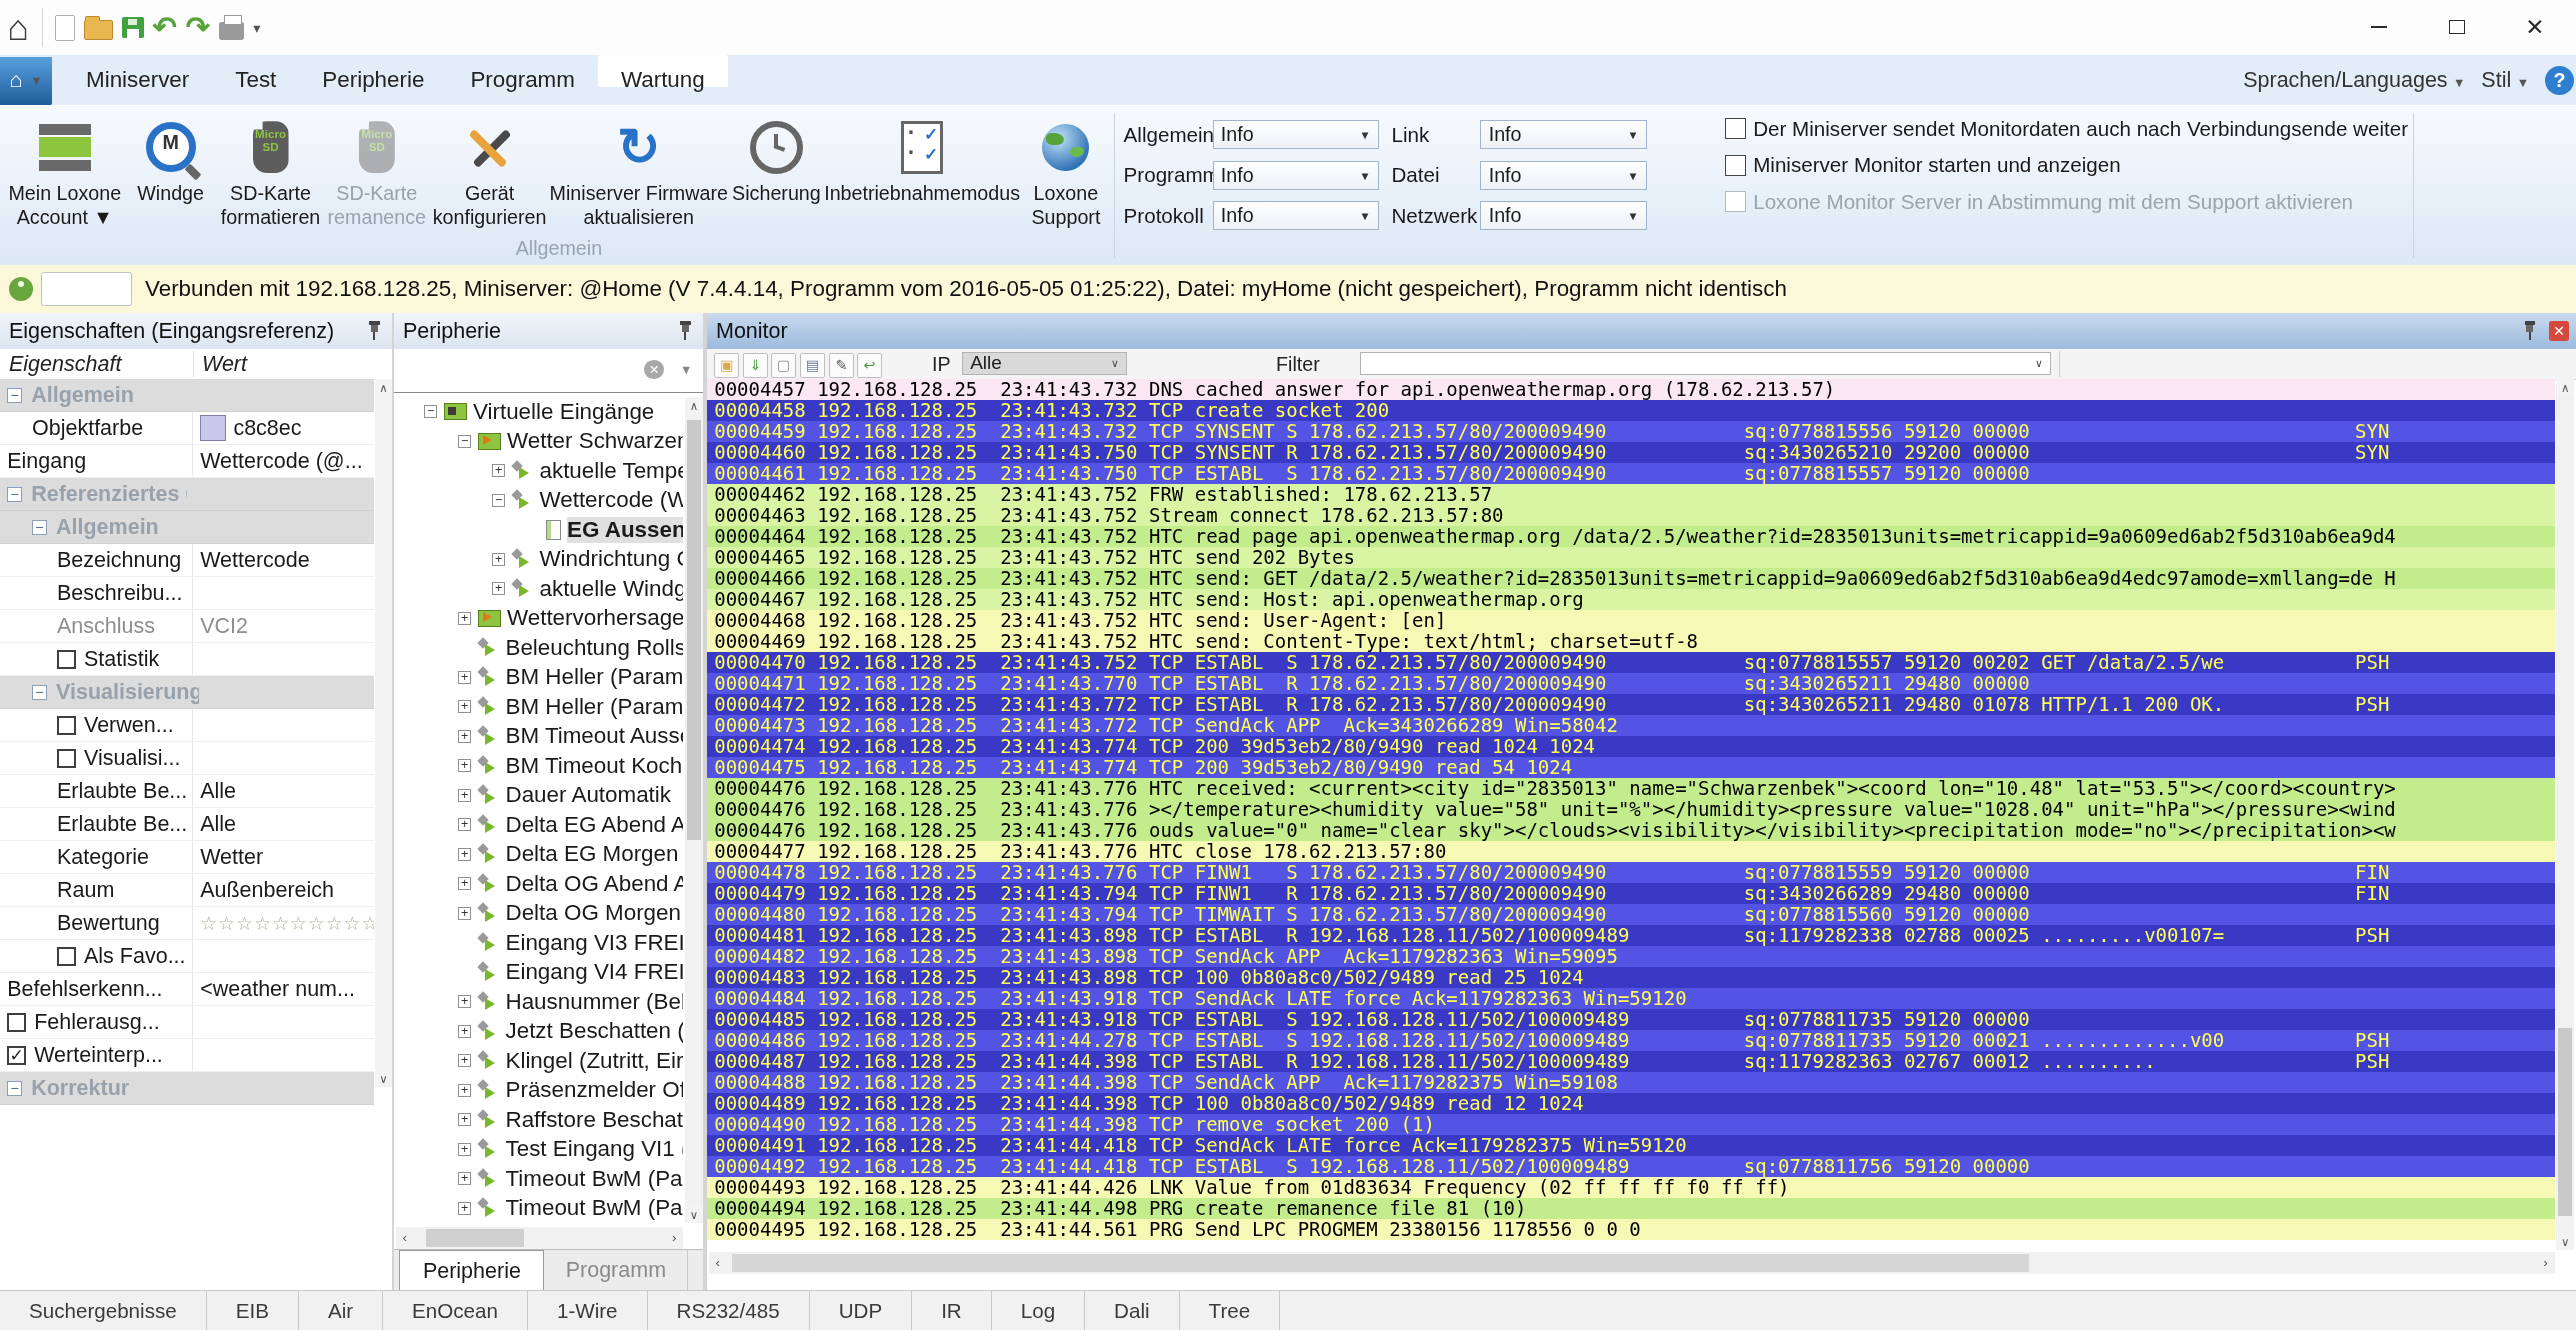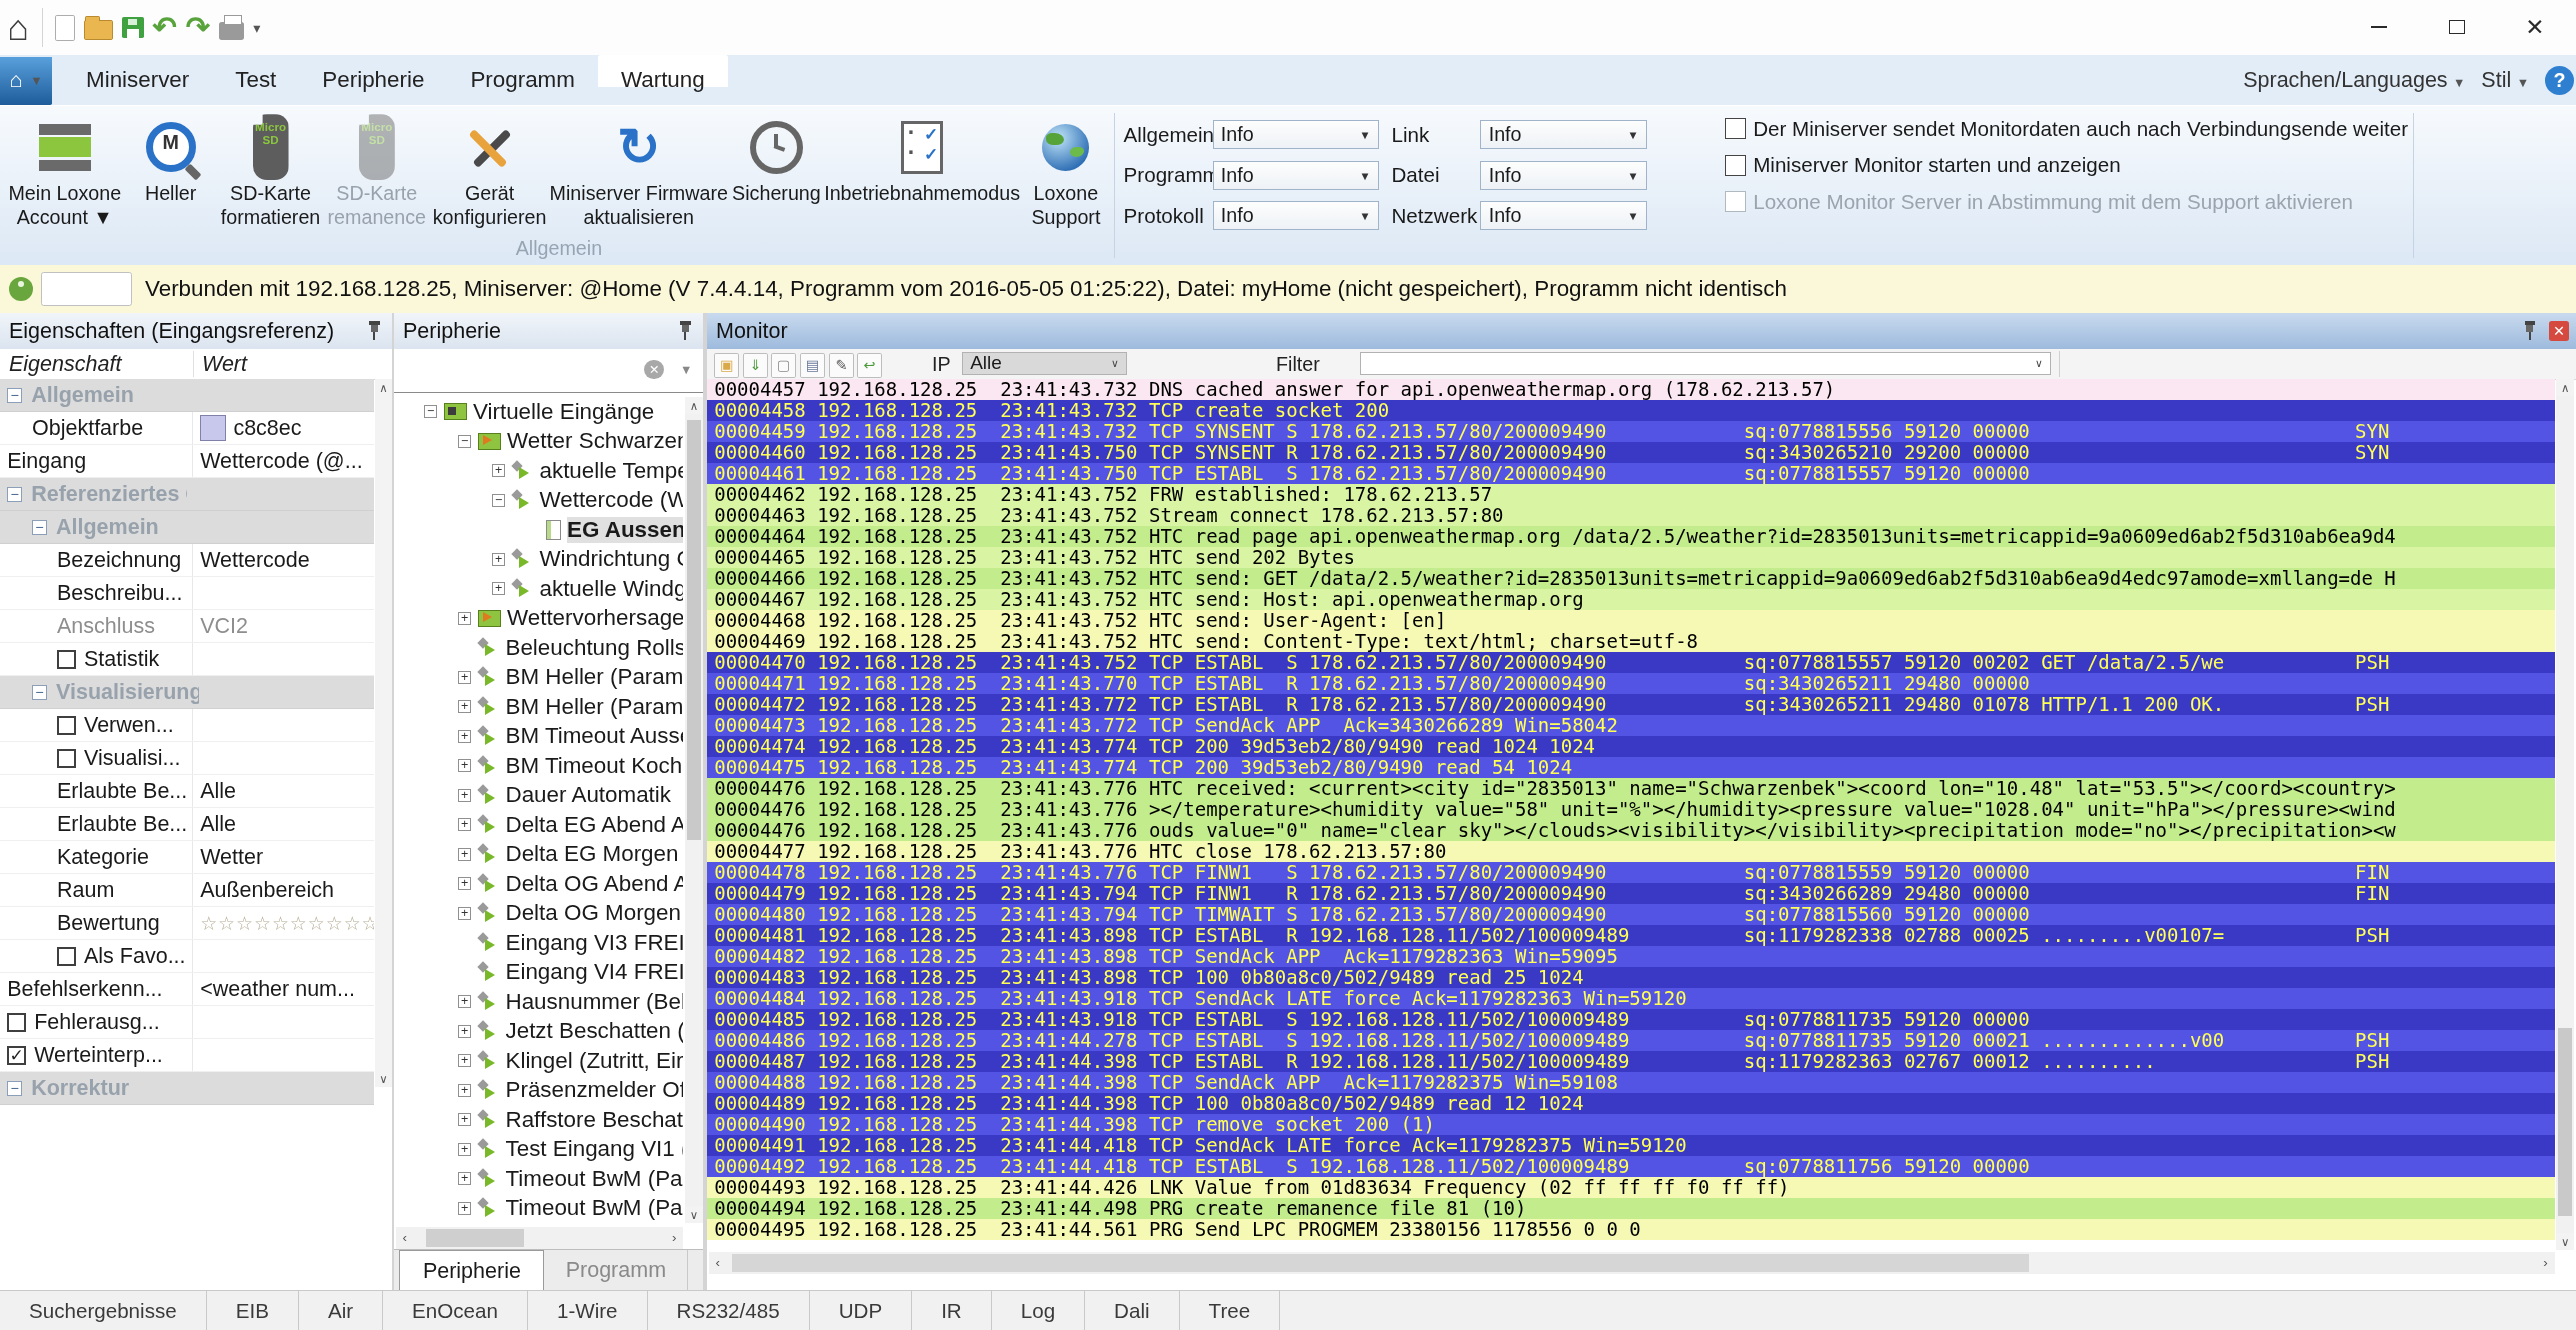--- a/index.html
+++ b/index.html
@@ -47,21 +47,21 @@
   .rbtn .l1,.rbtn .l2{font-size:19.7px;line-height:24px;color:#1a1a1a;white-space:nowrap;text-align:center;}
   .rbtn.dis .l1,.rbtn.dis .l2{color:#98a2ac;}
   .rbtn.dis .icbox{opacity:.45;}
   .glabel{position:absolute;bottom:5.4px;left:0;width:100%;text-align:center;font-size:19.7px;color:#97a5b3;}
   .vsep{position:absolute;top:7.2px;bottom:7.2px;width:0.9px;background:#c5d3e2;}
   
   .i-loxone-account{width:52px;height:47px;background:linear-gradient(#6a6a6a 0 10.7px,transparent 10.7px 13.4px,#8cc63f 13.4px 33px,transparent 33px 36px,#6a6a6a 36px 47px);}
   .i-search{width:36px;height:36px;border:7.2px solid #2a72c8;border-radius:50%;position:relative;background:#fff;}
   .i-search::before{content:"M";position:absolute;left:0;right:0;top:1.8px;text-align:center;font-size:19.7px;font-weight:bold;color:#333;}
   .i-search::after{content:"";position:absolute;right:-12.5px;bottom:-10.7px;width:16px;height:8px;background:#666;transform:rotate(45deg);border-radius:1.8px;}
-  .i-sd{width:36px;height:66px;background:#5d5d5d;border-radius:14px;clip-path:polygon(0 16%,28% 16%,28% 0,100% 0,100% 100%,0 100%);
+  .i-sd{width:36px;height:52px;background:#5d5d5d;border-radius:14px;clip-path:polygon(0 16%,28% 16%,28% 0,100% 0,100% 100%,0 100%);
         color:#8cc63f;font-size:11.6px;font-weight:bold;line-height:13.4px;text-align:center;padding-top:5.4px;box-sizing:border-box;}
   .i-tools{width:47px;height:47px;position:relative;}
   .i-tools::before{content:"";position:absolute;left:21.5px;top:1.8px;width:8px;height:47px;background:#4a4a4a;border-radius:3.6px;transform:rotate(45deg);}
   .i-tools::after{content:"";position:absolute;left:18px;top:1.8px;width:8px;height:47px;background:#e8a33d;border-radius:3.6px;transform:rotate(-45deg);}
   .i-refresh{font-size:52px;color:#2a72c8;font-weight:bold;line-height:52px;}
   .i-clock{width:41px;height:41px;border:6.3px solid #666;border-radius:50%;position:relative;}
   .i-clock::before{content:"";position:absolute;left:18px;top:7.2px;width:3.6px;height:14.3px;background:#666;}
   .i-clock::after{content:"";position:absolute;left:18px;top:19px;width:10.7px;height:3.6px;background:#666;transform:rotate(20deg);}
   .i-checklist{width:36px;height:47px;border:3.6px solid #666;background:#fff;position:relative;}
   .i-checklist::after{content:"✓\A✓";white-space:pre;position:absolute;right:1.8px;top:1.8px;color:#2a72c8;font-size:17px;line-height:19.7px;font-weight:bold;}
@@ -262,21 +262,21 @@
               <span class=" i-loxone-account"></span>
             </div>
             <div class="l1">Mein Loxone</div>
             <div class="l2">Account ▼</div>
           </div>
 
           <div class="rbtn ">
             <div class="icbox">
               <span class=" i-search"></span>
             </div>
-            <div class="l1">Heller</div>
+            <div class="l1">Windge</div>
             <div class="l2"></div>
           </div>
 
           <div class="rbtn ">
             <div class="icbox">
               <span class=" i-sd">Micro SD</span>
             </div>
             <div class="l1">SD-Karte</div>
             <div class="l2">formatieren</div>
           </div>

